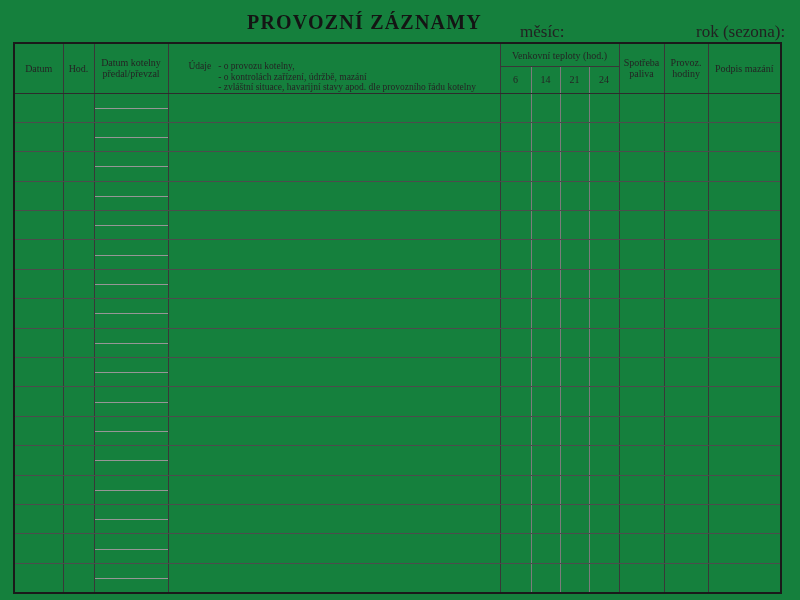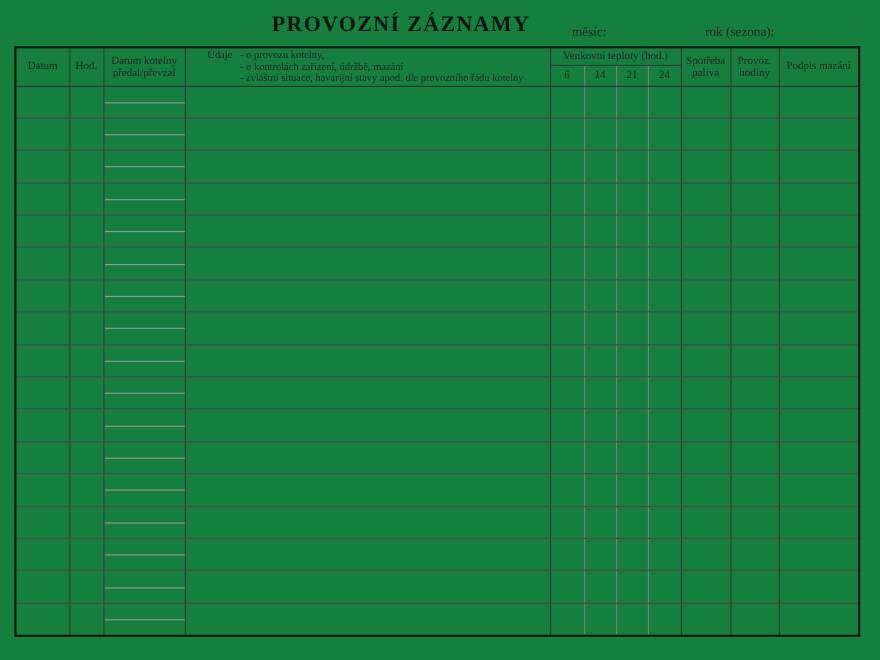--- a/index.html
+++ b/index.html
@@ -23,26 +23,26 @@
     margin: 0;
     font-size: 20px;
     font-weight: 700;
     letter-spacing: 1.2px;
     white-space: nowrap;
     color: #141414;
   }
   .meta-label {
     position: absolute;
     top: 22px;
-    font-size: 12px;
+    font-size: 17px;
     color: #222222;
     white-space: nowrap;
   }
   .mesic { left: 520px; }
-  .rok   { left: 641px; }
+  .rok   { left: 696px; }
 
   table.form {
     position: absolute;
     left: 13px;
     top: 42px;
     width: 767px;
     border-collapse: collapse;
     table-layout: fixed;
     border: 2.5px solid #1a1a1a;
   }
@@ -66,21 +66,21 @@
   th.venkovni { border-bottom: 1px solid #383838; }
 
   th.col-udaje {
     text-align: left;
     vertical-align: top;
   }
   .udaje-block {
     display: flex;
     align-items: flex-start;
     gap: 7px;
-    padding: 2px 3px 0 20px;
+    padding: 17px 3px 0 20px;
     font-size: 9.5px;
     line-height: 10.5px;
     color: #242424;
   }
   .udaje-items div { white-space: nowrap; font-family: Liberation Serif, serif; }
 
   tbody td { height: 29.4px; }
   tbody td {
     border-top: 1px solid #4c4c4c;
     border-bottom: 1px solid #4c4c4c;

